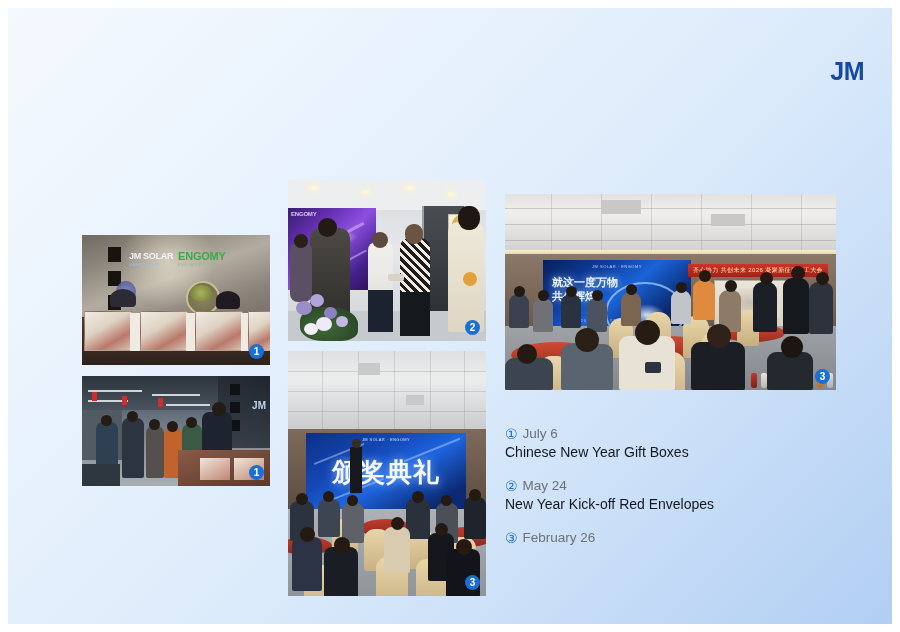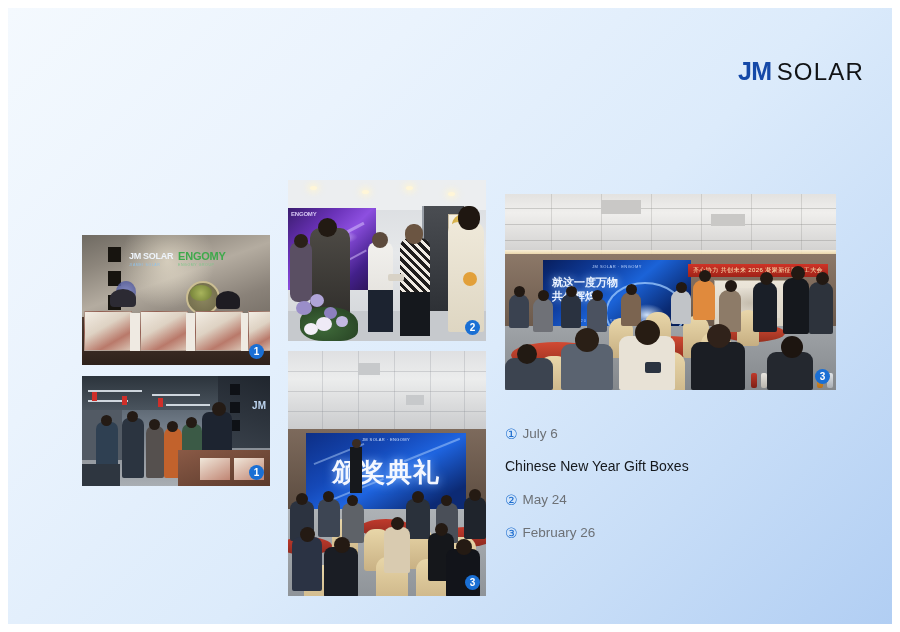--- a/index.html
+++ b/index.html
@@ -153,30 +153,29 @@
   .p5 .guest{position:absolute;border-radius:9px 9px 2px 2px;}
   .p5 .ghead{position:absolute;border-radius:50%;background:#221913;}
   .p5 .bottle{position:absolute;bottom:2px;width:6px;height:15px;border-radius:2px;}
 
   
   .captions{position:absolute;left:497px;top:418px;width:330px;}
   .cap{margin-bottom:18px;}
   .cap-top{display:flex;align-items:center;gap:5px;}
   .cap-num{font-size:14px;color:#1f6fd0;line-height:1;}
   .cap-date{font-size:13.5px;color:#6d7176;}
-  .cap-title{font-size:14px;color:#15181c;margin-top:17px;font-weight:500;}
+  .cap-title{font-size:14px;color:#15181c;margin-top:3px;font-weight:500;}
 </style>
 </head>
 <body>
 
 <div class="slide">
 
   <div class="logo">
     <span class="logo-jm">JM</span>
-    <span class="logo-solar">SOLAR</span>
   </div>
 
   <div class="photo p1">
     <div class="ph-inner">
       <div class="wall"></div>
         <div class="glow"></div>
       <div class="niche" style="top:12px"></div>
       <div class="niche" style="top:36px"></div>
       <div class="niche" style="top:60px"></div>
       <div class="lg-jm">JM SOLAR</div>
@@ -437,20 +436,21 @@
         <span class="cap-num">①</span>
         <span class="cap-date">July 6</span>
       </div>
       <div class="cap-title">Chinese New Year Gift Boxes</div>
     </div>
     <div class="cap">
       <div class="cap-top">
         <span class="cap-num">②</span>
         <span class="cap-date">May 24</span>
       </div>
+      <div class="cap-title">New Year Kick-off Red Envelopes</div>
     </div>
     <div class="cap">
       <div class="cap-top">
         <span class="cap-num">③</span>
         <span class="cap-date">February 26</span>
       </div>
     </div>
   </div>
 
 </div>

